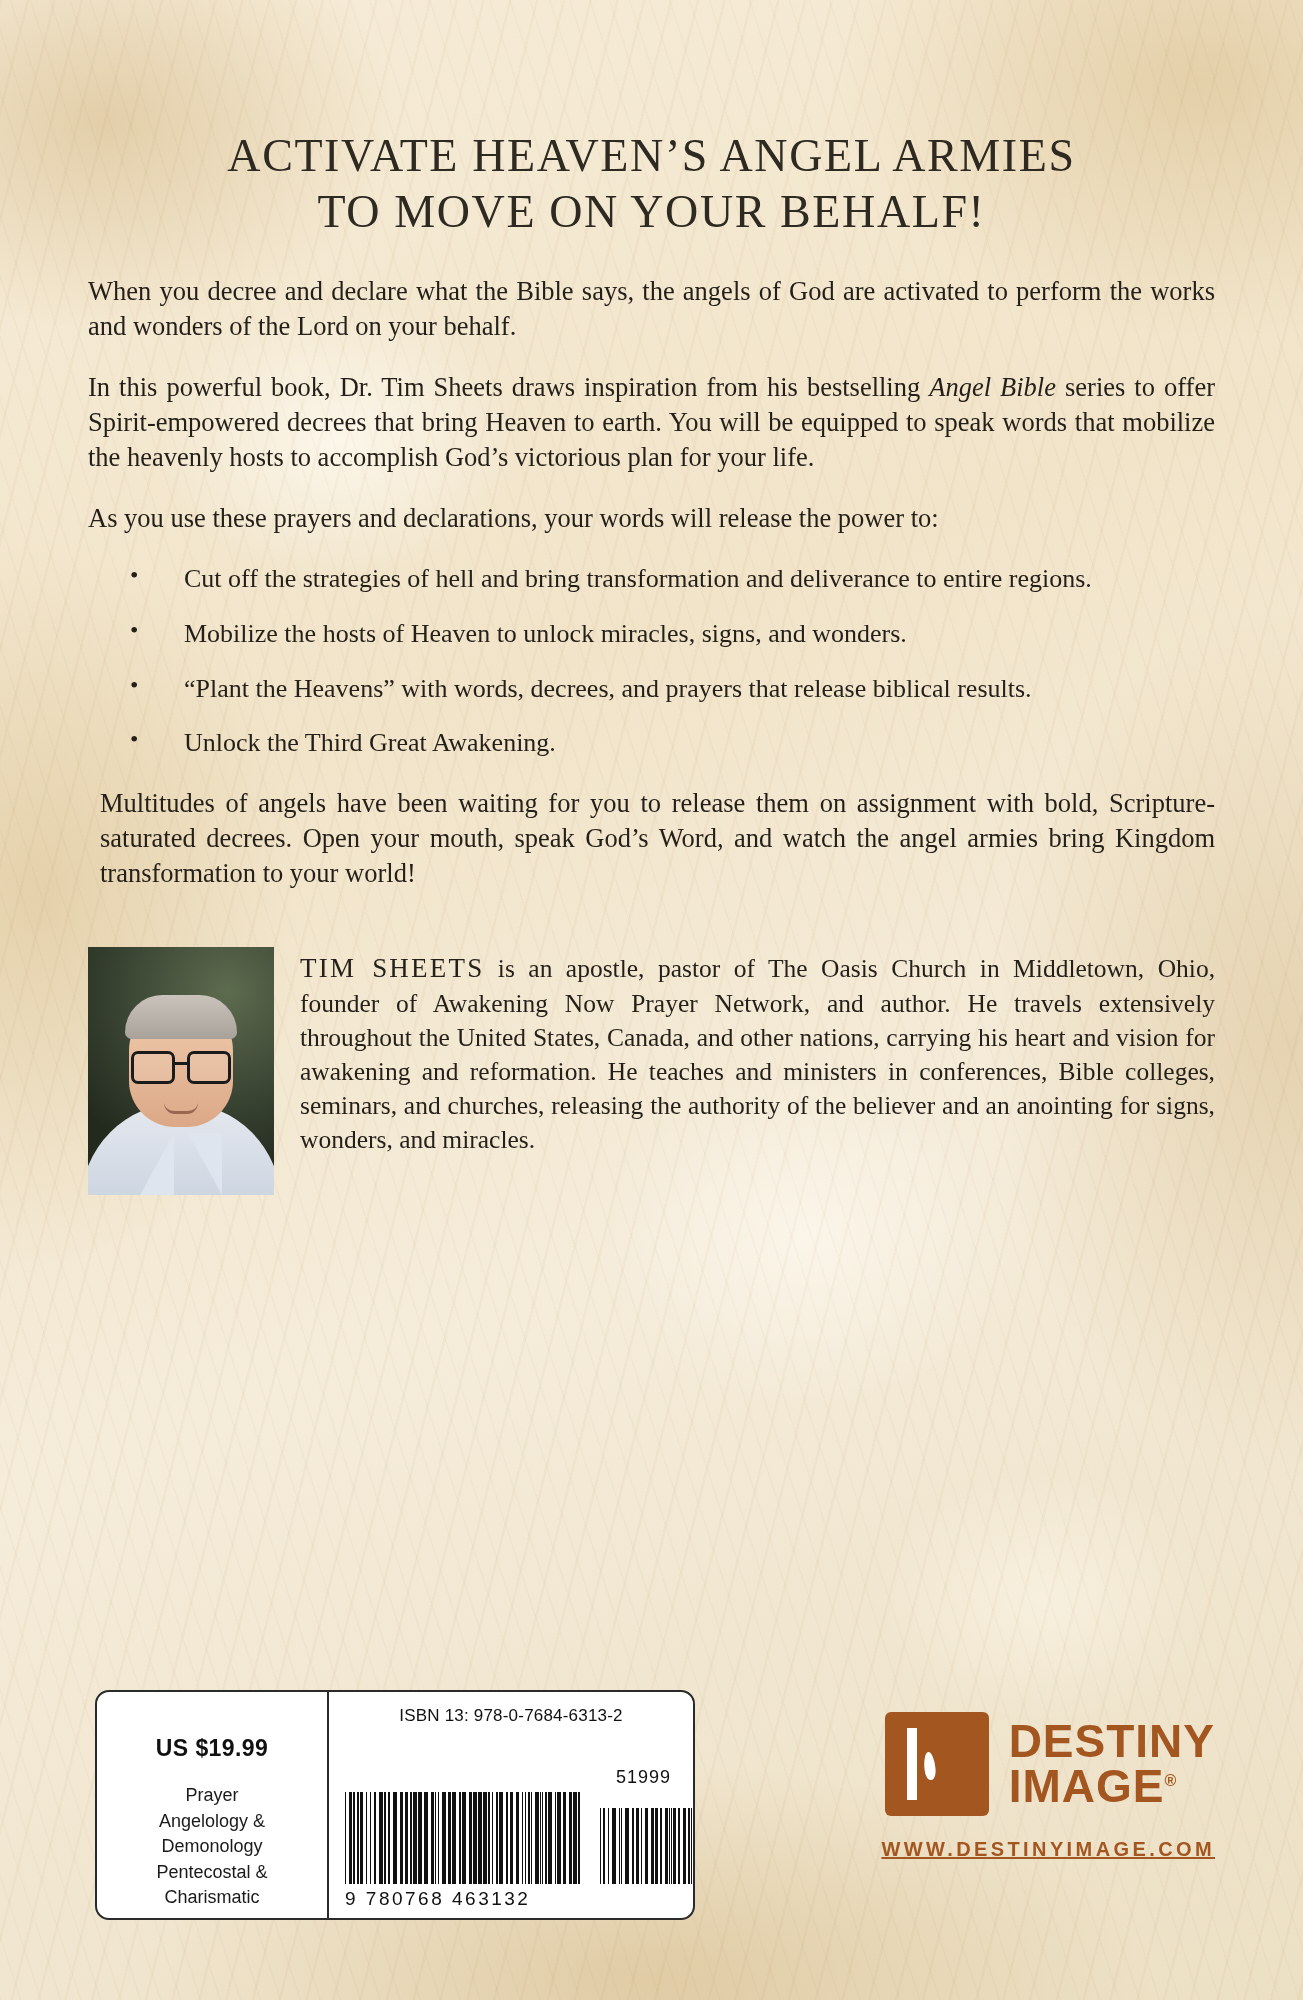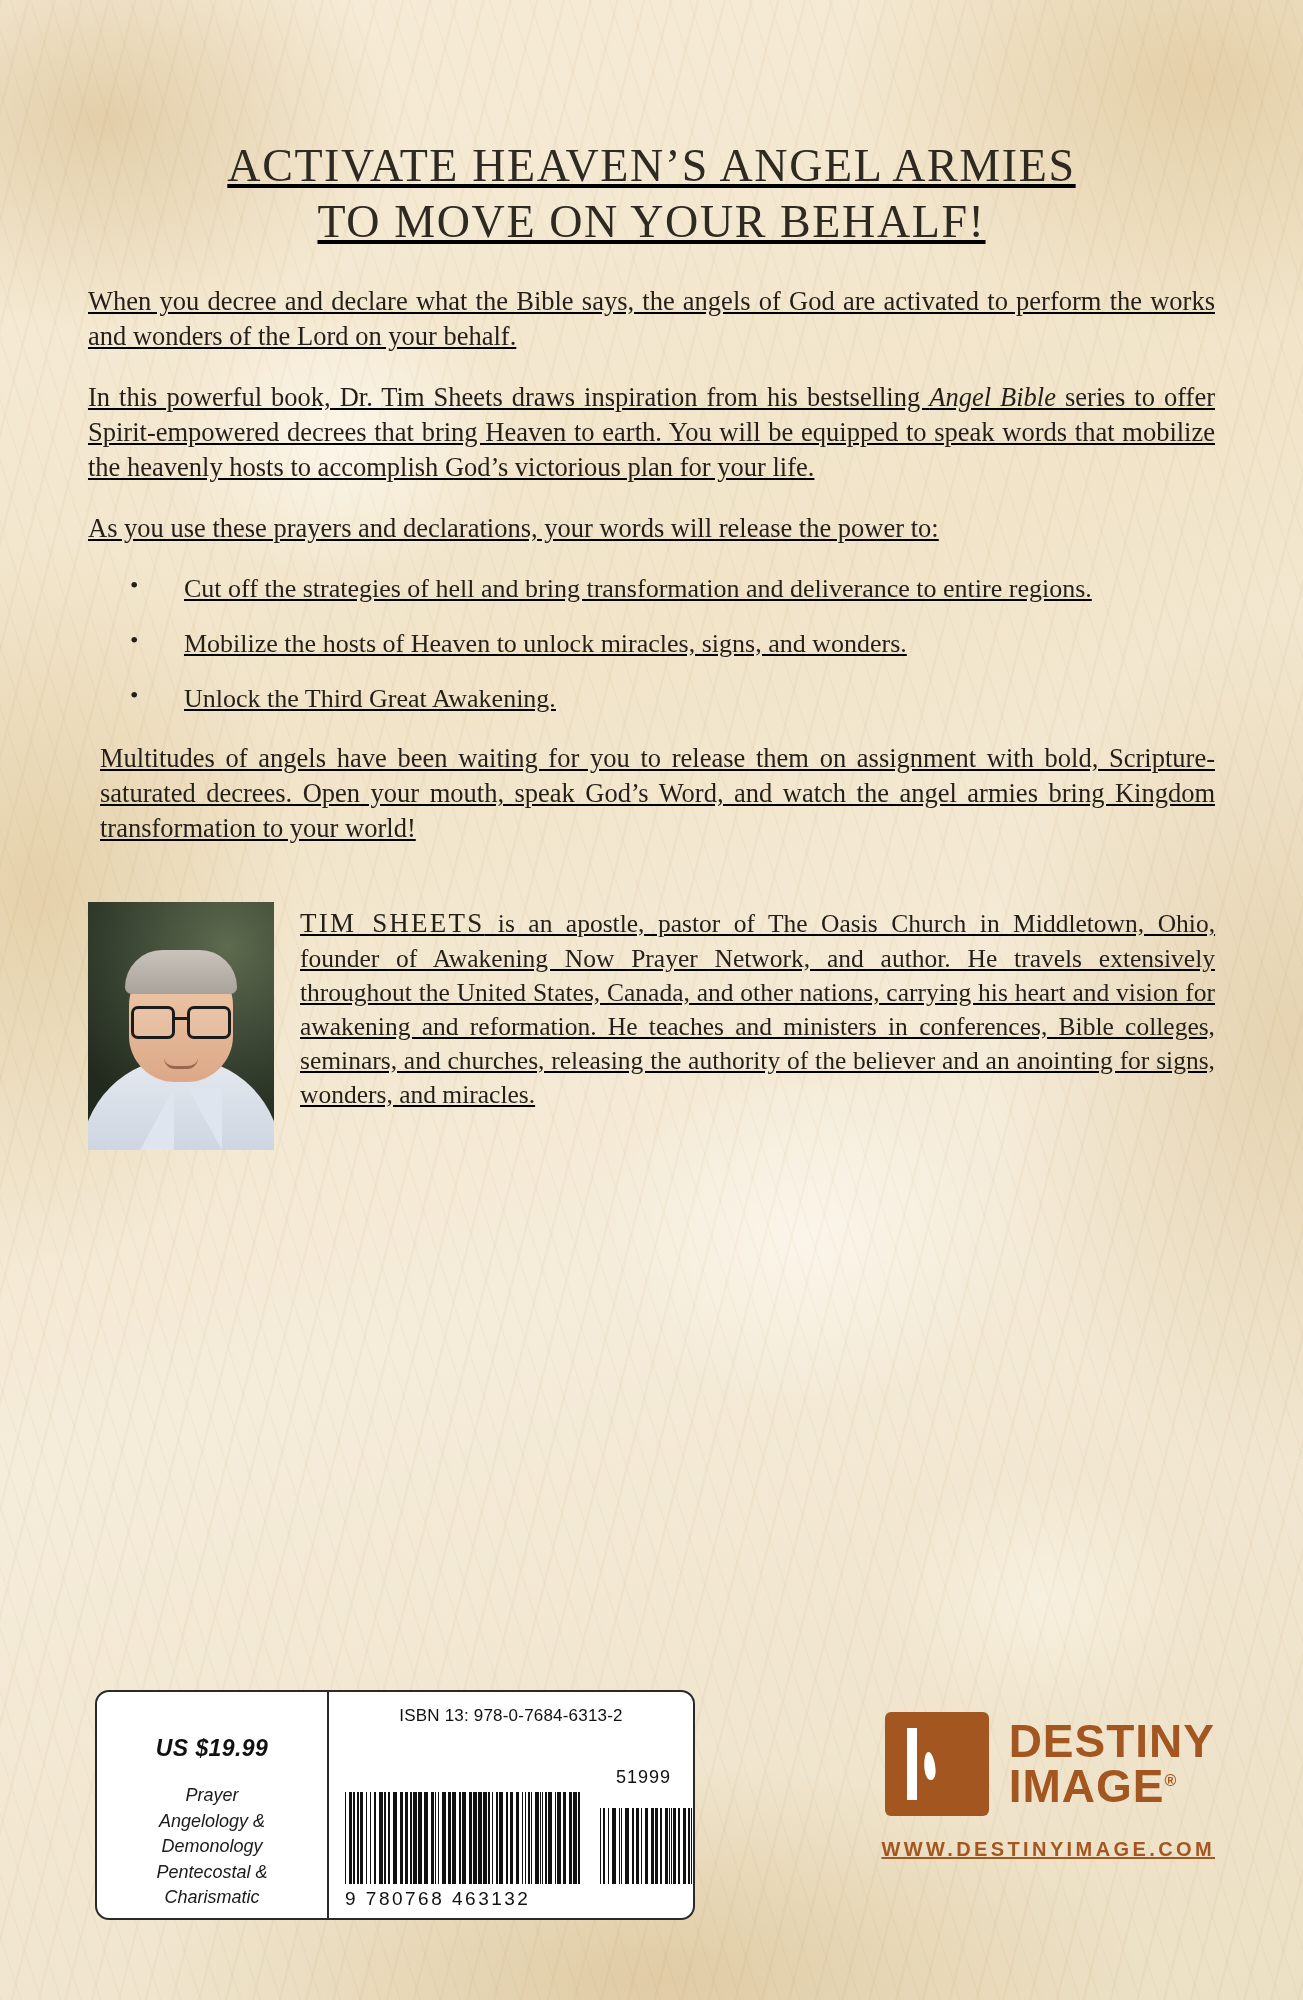--- a/index.html
+++ b/index.html
@@ -39,22 +39,21 @@
     pointer-events: none;
     background-image:
       repeating-linear-gradient(104deg, rgba(183,147,86,0.055) 0px, rgba(183,147,86,0.055) 2px, rgba(183,147,86,0) 3px, rgba(183,147,86,0) 26px),
       repeating-linear-gradient(72deg, rgba(160,125,70,0.04) 0px, rgba(160,125,70,0.04) 1px, rgba(160,125,70,0) 2px, rgba(160,125,70,0) 19px);
     mix-blend-mode: multiply;
   }
 
   .content {
     position: relative;
     z-index: 2;
-    padding: 10px 88px;
-    text-decoration: underline;
+    padding: 0 88px;
   }
 
   
   .headline {
     margin: 0;
     padding-top: 128px;
     text-align: center;
     font-family: "Liberation Serif", serif;
     font-weight: 400;
     font-size: 46px;
@@ -230,21 +229,20 @@
     font-family: "Liberation Sans", sans-serif;
   }
   .price-cell {
     width: 232px;
     border-right: 2px solid #2a2a2a;
     box-sizing: border-box;
     padding: 34px 14px 14px;
     text-align: center;
     display: flex;
     flex-direction: column;
-    font-style: italic;
   }
   .price-line-top {
     width: 168px; height: 2px; background: #2a2a2a;
   }
   .price-val {
     font-size: 23px;
     font-weight: bold;
     color: #111;
     padding: 9px 0;
     letter-spacing: 0.4px;
@@ -405,20 +403,21 @@
     <div class="body-block">
       <p>When you decree and declare what the Bible says, the angels of God are activated to perform the works and wonders of the Lord on your behalf.</p>
 
       <p><span>In this powerful book, Dr. Tim Sheets draws inspiration from his bestselling </span><span class="ital">Angel Bible</span><span> series to offer Spirit-empowered decrees that bring Heaven to earth. You will be equipped to speak words that mobilize the heavenly hosts to accomplish God’s victorious plan for your life.</span></p>
 
       <p>As you use these prayers and declarations, your words will release the power to:</p>
 
       <ul class="bullets">
         <li>Cut off the strategies of hell and bring transformation and deliverance to entire regions.</li>
         <li>Mobilize the hosts of Heaven to unlock miracles, signs, and wonders.</li>
+        <li>“Plant the Heavens” with words, decrees, and prayers that release biblical results.</li>
         <li>Unlock the Third Great Awakening.</li>
       </ul>
 
       <p>Multitudes of angels have been waiting for you to release them on assignment with bold, Scripture-saturated decrees. Open your mouth, speak God’s Word, and watch the angel armies bring Kingdom transformation to your world!</p>
     </div>
 
     <div class="author">
       <div class="author-photo">
         <div class="ph-bg"></div>
         <div class="ph-shoulders"></div>

